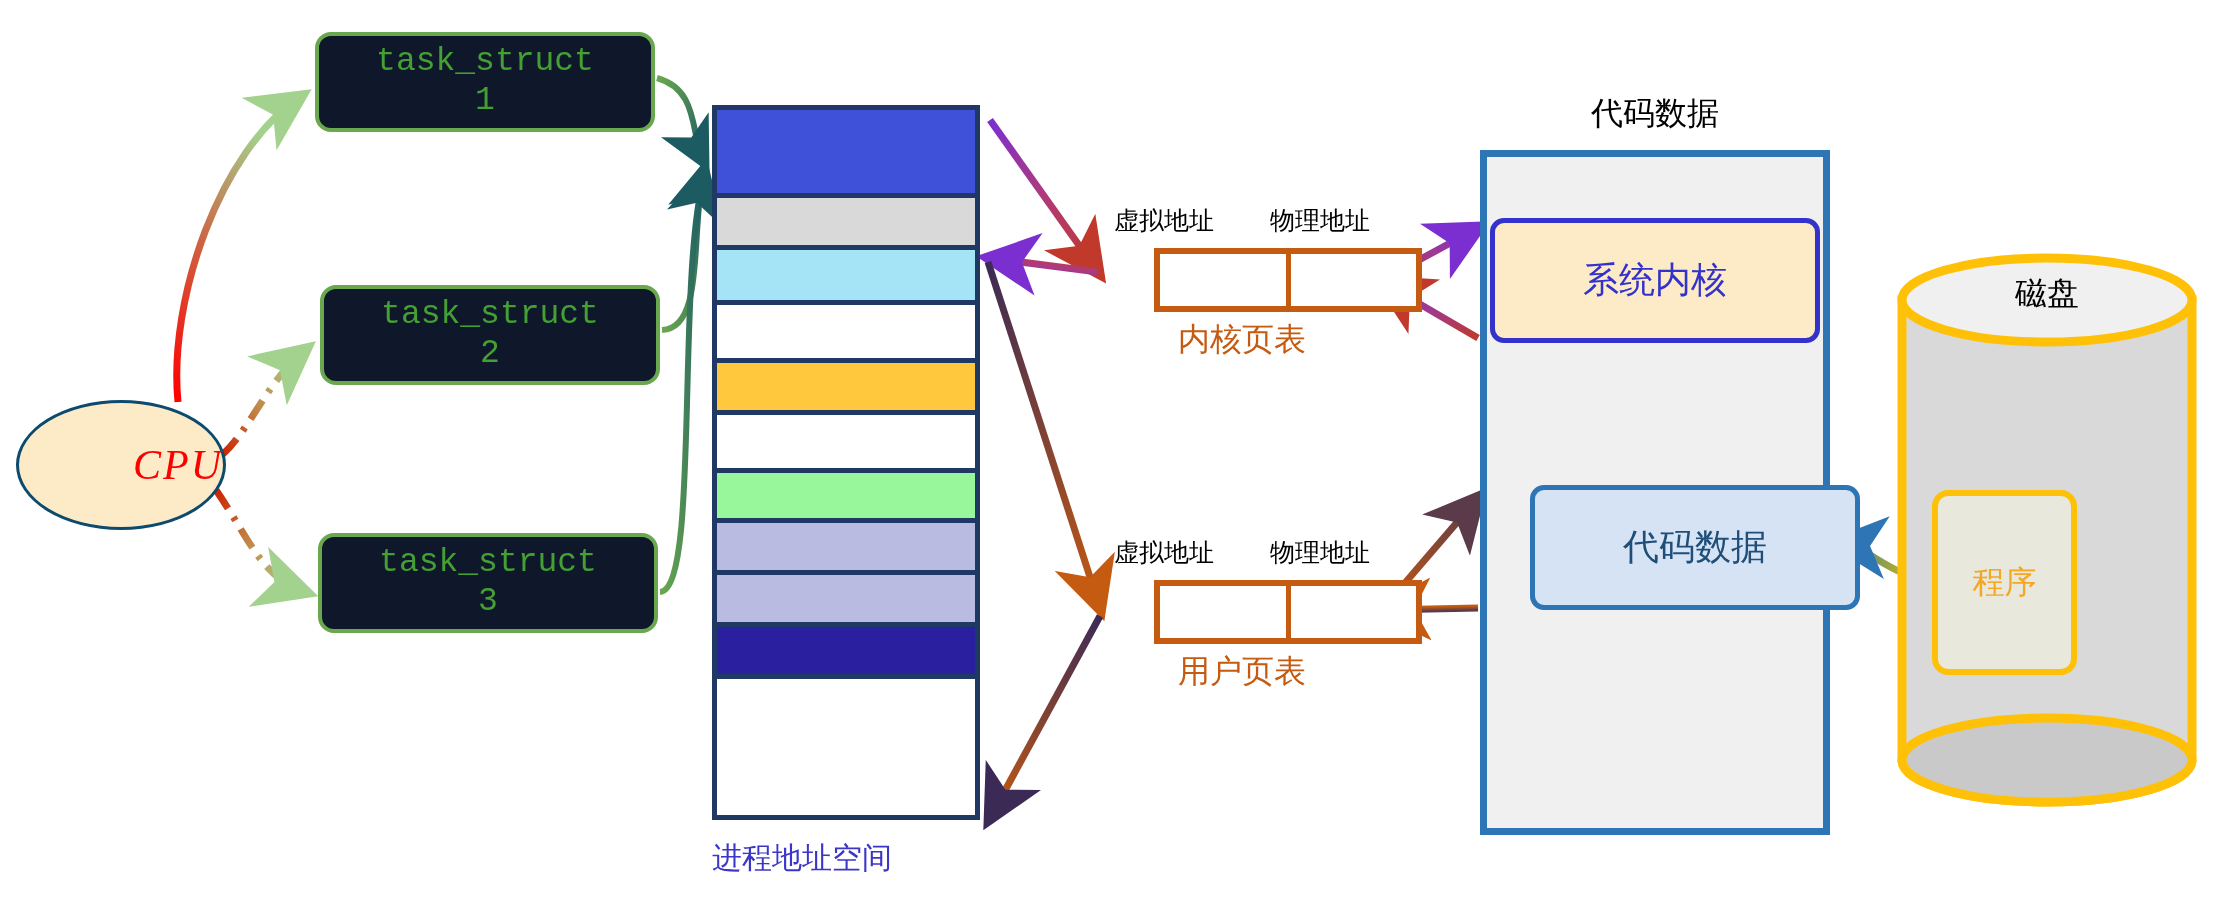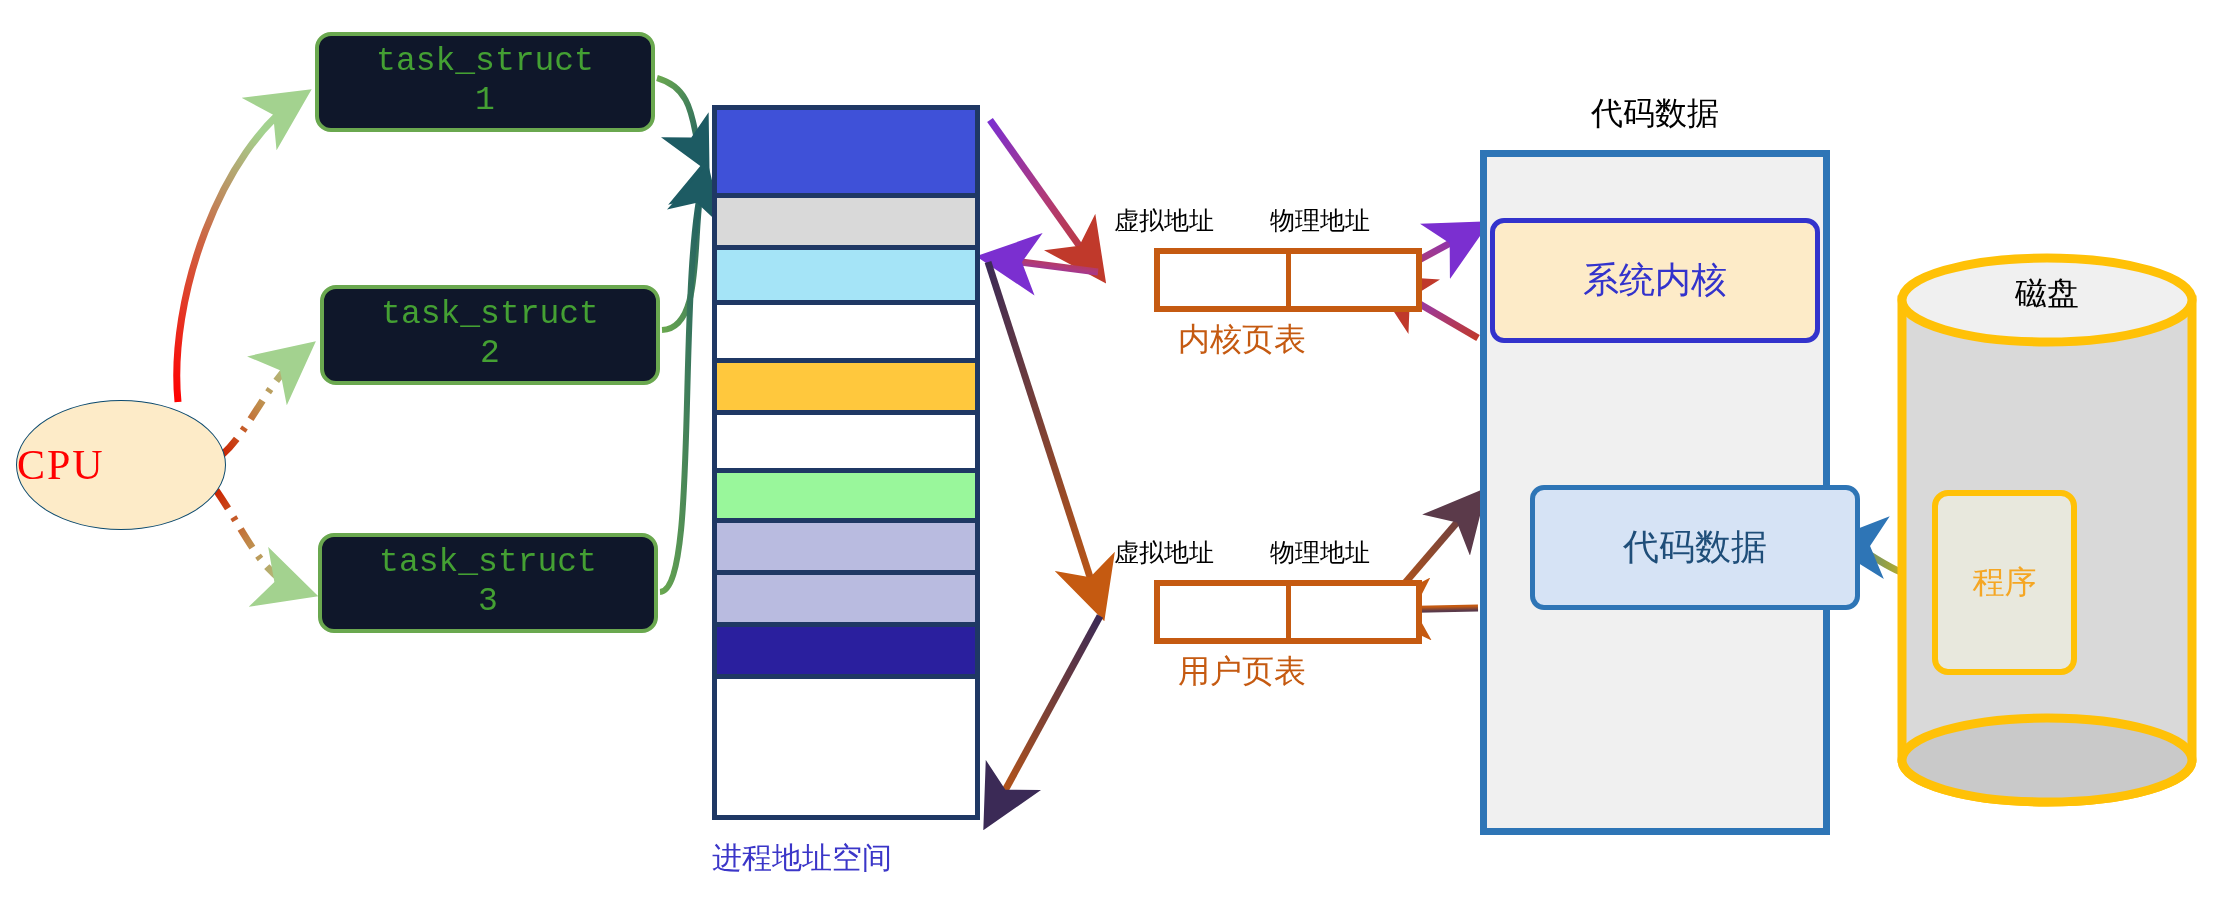--- a/index.html
+++ b/index.html
@@ -5,25 +5,25 @@
   html,body{margin:0;padding:0;background:#ffffff;}
   body{width:2240px;height:911px;position:relative;overflow:hidden;
        font-family:"Liberation Sans","DejaVu Sans",sans-serif;}
   #stage{position:absolute;left:0;top:0;width:2240px;height:911px;}
   svg.layer{position:absolute;left:0;top:0;width:2240px;height:911px;overflow:visible;}
   .abs{position:absolute;box-sizing:border-box;}
 
   
   .cpu{
     left:16px;top:400px;width:210px;height:130px;
-    border:1px solid #0c4a6e;border-radius:50%;
+    border:3px solid #0c4a6e;border-radius:50%;
     background:#fdebc8;
-    display:flex;align-items:center;justify-content:flex-start;
+    display:flex;align-items:center;justify-content:flex-end;
     color:#ff0000;font-family:"Liberation Serif","DejaVu Serif",serif;
-    font-size:42px;letter-spacing:2px;z-index:6;
+    font-size:42px;letter-spacing:2px;z-index:6;font-style:italic;
   }
 
   
   .task{
     width:340px;height:100px;border:4px solid #6aa84f;border-radius:16px;
     background:#0f172a;color:#44a033;
     font-family:"Liberation Mono","DejaVu Sans Mono",monospace;
     font-size:33px;line-height:1.18;
     display:flex;flex-direction:column;align-items:center;justify-content:center;
     z-index:6;

